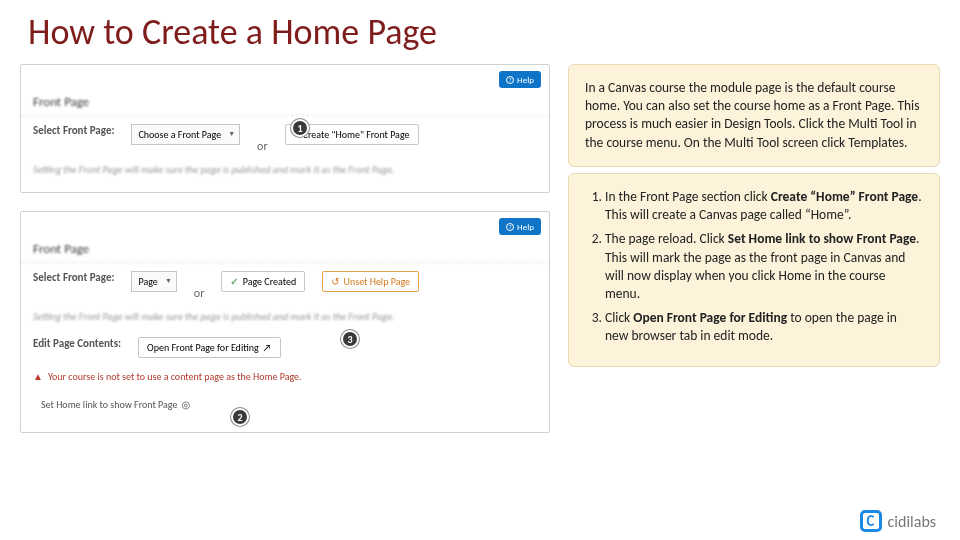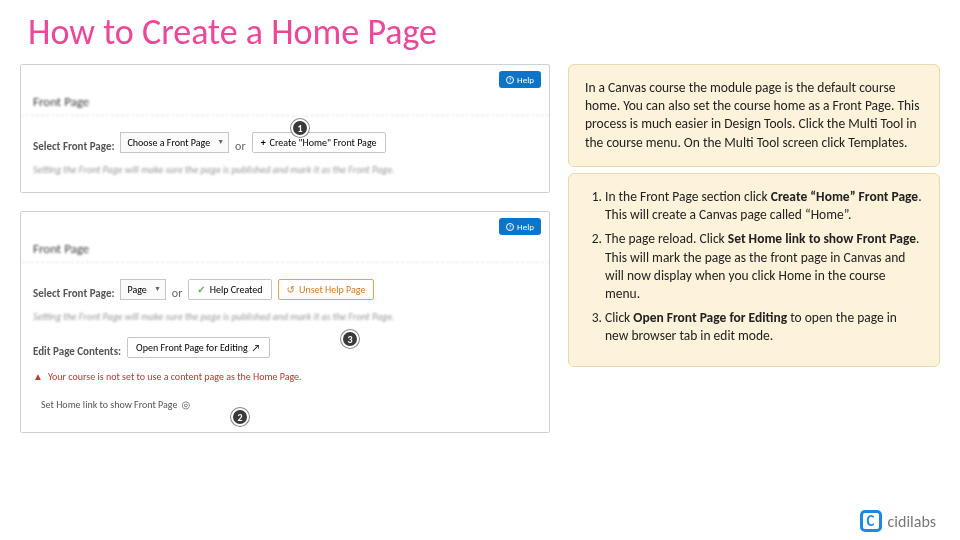--- a/index.html
+++ b/index.html
@@ -9,21 +9,21 @@
     height: 540px;
     font-family: "Segoe UI", Calibri, Arial, sans-serif;
     background: #fff;
     position: relative;
     overflow: hidden;
   }
   .title {
     font-size: 36px;
     font-weight: 400;
     margin: 10px 0 10px 28px;
-    color: #ec4899;
+    color: #7f1d1d;
   }
   .content {
     display: flex;
     padding: 0 20px;
     gap: 18px;
   }
   .left-col {
     flex: 0 0 530px;
     display: flex;
     flex-direction: column;
@@ -59,22 +59,22 @@
   }
   .sect-head {
     font-size: 13px;
     color: #404040;
     padding: 6px 12px;
     border-bottom: 1px dashed #ddd;
     filter: blur(0.8px);
   }
   .row {
     display: flex;
-    align-items: flex-end;
-    gap: 6px;
+    align-items: flex-start;
+    gap: 17px;
     padding: 8px 12px;
     font-size: 11px;
   }
   .row-label {
     font-weight: 700;
     color: #555;
     filter: blur(0.6px);
   }
   .select {
     border: 1px solid #c5c5c5;
@@ -241,21 +241,21 @@
           <span>Help</span>
         </span>
       </div>
       <div class="sect-head">Front Page</div>
       <div class="row">
         <span class="row-label">Select Front Page:</span>
         <span class="select">Page</span>
         <span class="or">or</span>
         <span class="btn">
           <span class="check">✓</span>
-          <span>Help Created</span>
+          <span>Page Created</span>
         </span>
         <span class="btn btn-orange">
           <span>↺</span>
           <span>Unset Help Page</span>
         </span>
       </div>
       <div class="note">Setting the Front Page will make sure the page is published and mark it as the Front Page.</div>
       <div class="row">
         <span class="row-label">Edit Page Contents:</span>
         <span class="btn">

